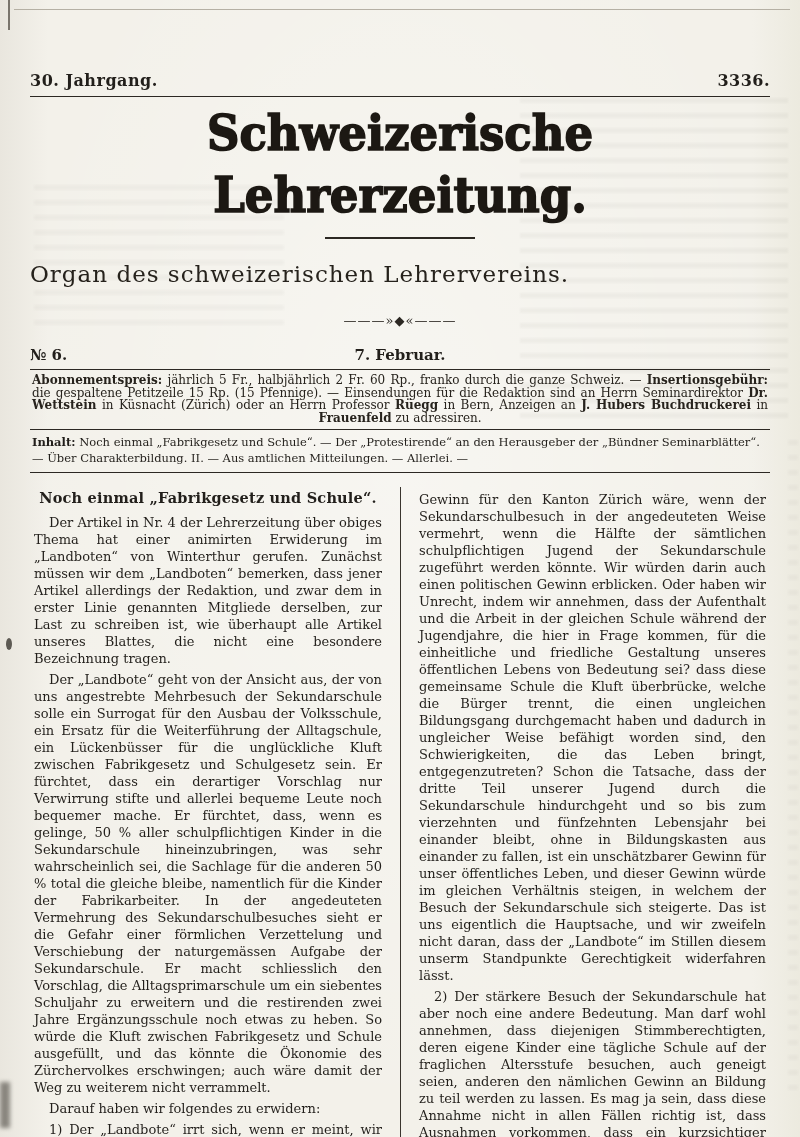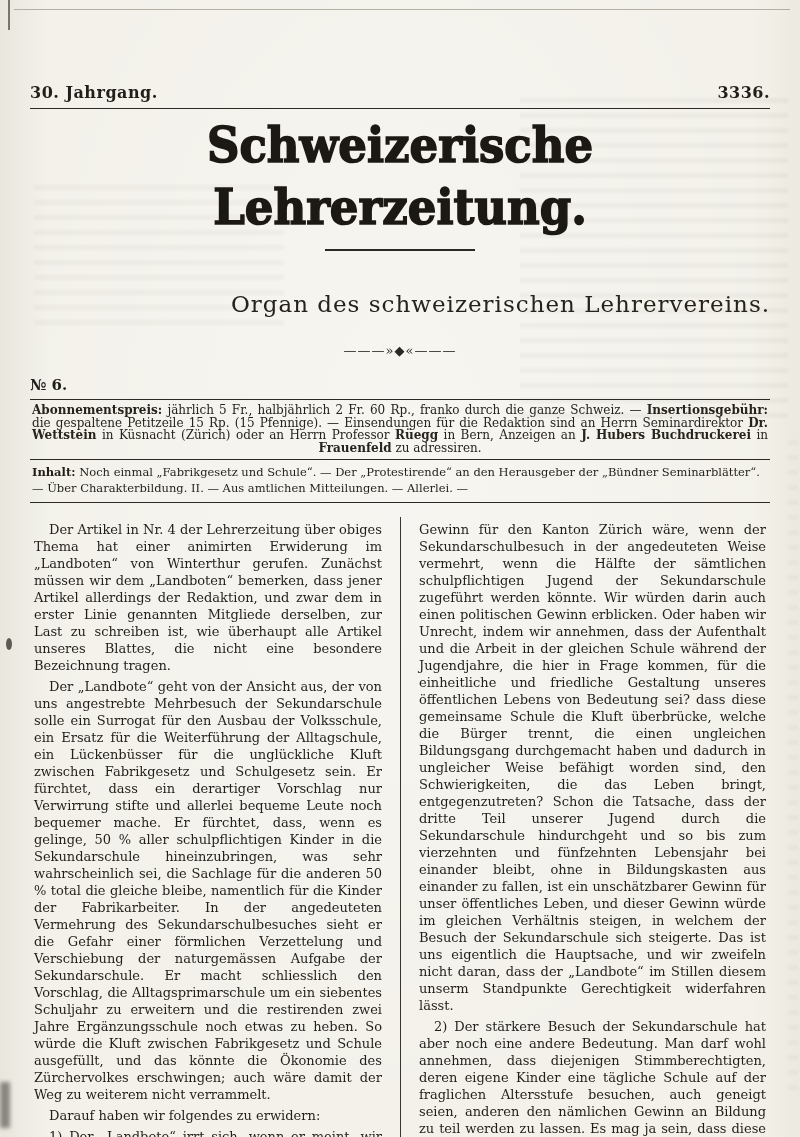--- a/index.html
+++ b/index.html
@@ -4,41 +4,41 @@
 <style>
   html,body { margin:0; padding:0; }
   body { background:#6f6f6f; font-family:"DejaVu Serif","Liberation Serif",serif; }
   .page {
     position:relative; width:800px; height:1137px; margin:0 auto;
     background:
       radial-gradient(ellipse at 50% 40%, rgba(255,255,255,0.35), rgba(0,0,0,0) 70%),
       linear-gradient(90deg, #e9e6de 0%, #f3f1ea 6%, #f3f1ea 94%, #eceadf 100%),
       #f2f0e9;
     color:#221f1b; overflow:hidden; box-sizing:border-box;
-    padding:15px 30px;
+    padding:3px 30px;
   }
   
   .edge-top { position:absolute; top:9px; left:14px; right:10px; height:1px; background:#b5b0a4; }
   .edge-corner { position:absolute; top:0; left:8px; width:2px; height:30px; background:#7a756c; }
   .speck { position:absolute; top:638px; left:6px; width:6px; height:12px; background:#3a362f; border-radius:50%; opacity:.8; }
   .smudge { position:absolute; top:1082px; left:0; width:10px; height:46px; background:#4a463f; filter:blur(2px); opacity:.6; }
   .ghost { position:absolute; pointer-events:none; filter:blur(1px);
     background:repeating-linear-gradient(0deg, rgba(70,65,58,0.10) 0 5px, rgba(0,0,0,0) 5px 15px); }
   .ghost.g1 { top:88px; right:12px; width:268px; height:330px; opacity:.45; }
   .ghost.g2 { top:185px; left:34px; width:250px; height:140px; opacity:.35; }
   .ghost.g3 { top:430px; right:2px; width:10px; height:660px; opacity:.35; }
 
   .hdr-row { display:flex; justify-content:space-between; align-items:flex-end;
     margin-top:68px; padding-bottom:6px; border-bottom:1px solid #2c2823;
     font-weight:bold; font-size:16px; letter-spacing:.5px; }
   .masthead { text-align:center; margin-top:10px;
     font-size:45px; font-weight:bold; letter-spacing:0px; line-height:58px;
     -webkit-text-stroke:1.5px #1c1813; color:#1c1813; transform:scaleY(1.06); }
   .title-rule { width:150px; height:2px; background:#2c2823; margin:14px auto 0; }
-  .subtitle { text-align:right; margin-top:40px; font-size:23px; letter-spacing:1px; color:#26221c; }
+  .subtitle { text-align:left; margin-top:22px; font-size:23px; letter-spacing:1px; color:#26221c; }
   .ornament { text-align:center; margin-top:26px; font-size:13px; letter-spacing:1px; color:#2c2823; }
 
   .issue-bar { display:grid; grid-template-columns:1fr auto 1fr; align-items:end;
     margin-top:18px; padding-bottom:5px; border-bottom:1px solid #2c2823;
     font-weight:bold; font-size:15px; }
   .issue-bar .l { text-align:left; } .issue-bar .c { text-align:center; } .issue-bar .r { text-align:right; }
 
   .meta { font-size:12px; line-height:12.5px; text-align:justify; text-align-last:center;
     padding:4px 2px 5px; border-bottom:1px solid #2c2823; color:#27231d; }
   .meta .b { font-weight:bold; }
@@ -72,32 +72,34 @@
     <span>3336.</span>
   </div>
 
   <div class="masthead">Schweizerische Lehrerzeitung.</div>
   <div class="title-rule"></div>
   <div class="subtitle">Organ des schweizerischen Lehrervereins.</div>
   <div class="ornament">———»◆«———</div>
 
   <div class="issue-bar">
     <span class="l">№ 6.</span>
+    <span class="r">7. Februar.</span>
   </div>
 
   <div class="meta">
     <span class="b">Abonnementspreis:</span><span> jährlich 5 Fr., halbjährlich 2 Fr. 60 Rp., franko durch die ganze Schweiz. — </span><span class="b">Insertionsgebühr:</span><span> die gespaltene Petitzeile 15 Rp. (15 Pfennige). — Einsendungen für die Redaktion sind an Herrn Seminardirektor </span><span class="b">Dr. Wettstein</span><span> in Küsnacht (Zürich) oder an Herrn Professor </span><span class="b">Rüegg</span><span> in Bern, Anzeigen an </span><span class="b">J. Hubers Buchdruckerei</span><span> in </span><span class="b">Frauenfeld</span><span> zu adressiren.</span>
   </div>
 
   <div class="inhalt">
     <span class="b">Inhalt:</span><span> Noch einmal „Fabrikgesetz und Schule“. — Der „Protestirende“ an den Herausgeber der „Bündner Seminarblätter“. — Über Charakterbildung. II. — Aus amtlichen Mitteilungen. — Allerlei. —</span>
   </div>
 
   <div class="columns">
     <div class="col left">
+      <div class="art-heading">Noch einmal „Fabrikgesetz und Schule“.</div>
       <p class="ind">Der Artikel in Nr. 4 der Lehrerzeitung über obiges Thema hat einer animirten Erwiderung im „Landboten“ von Winterthur gerufen. Zunächst müssen wir dem „Landboten“ bemerken, dass jener Artikel allerdings der Redaktion, und zwar dem in erster Linie genannten Mitgliede derselben, zur Last zu schreiben ist, wie überhaupt alle Artikel unseres Blattes, die nicht eine besondere Bezeichnung tragen.</p>
       <p class="ind">Der „Landbote“ geht von der Ansicht aus, der von uns angestrebte Mehrbesuch der Sekundarschule solle ein Surrogat für den Ausbau der Volksschule, ein Ersatz für die Weiterführung der Alltagschule, ein Lückenbüsser für die unglückliche Kluft zwischen Fabrikgesetz und Schulgesetz sein. Er fürchtet, dass ein derartiger Vorschlag nur Verwirrung stifte und allerlei bequeme Leute noch bequemer mache. Er fürchtet, dass, wenn es gelinge, 50 % aller schulpflichtigen Kinder in die Sekundarschule hineinzubringen, was sehr wahrscheinlich sei, die Sachlage für die anderen 50 % total die gleiche bleibe, namentlich für die Kinder der Fabrikarbeiter. In der angedeuteten Vermehrung des Sekundarschulbesuches sieht er die Gefahr einer förmlichen Verzettelung und Verschiebung der naturgemässen Aufgabe der Sekundarschule. Er macht schliesslich den Vorschlag, die Alltagsprimarschule um ein siebentes Schuljahr zu erweitern und die restirenden zwei Jahre Ergänzungsschule noch etwas zu heben. So würde die Kluft zwischen Fabrikgesetz und Schule ausgefüllt, und das könnte die Ökonomie des Zürchervolkes erschwingen; auch wäre damit der Weg zu weiterem nicht verrammelt.</p>
       <p class="ind">Darauf haben wir folgendes zu erwidern:</p>
       <p class="ind">1) Der „Landbote“ irrt sich, wenn er meint, wir schlagen den erweiterten Sekundarschulbesuch als Surrogat für die Erweiterung der Alltagschule vor. Allerdings glauben wir, dass es ein grosser ideeller und nationalökonomischer</p>
     </div>
     <div class="col right">
       <p>Gewinn für den Kanton Zürich wäre, wenn der Sekundarschulbesuch in der angedeuteten Weise vermehrt, wenn die Hälfte der sämtlichen schulpflichtigen Jugend der Sekundarschule zugeführt werden könnte. Wir würden darin auch einen politischen Gewinn erblicken. Oder haben wir Unrecht, indem wir annehmen, dass der Aufenthalt und die Arbeit in der gleichen Schule während der Jugendjahre, die hier in Frage kommen, für die einheitliche und friedliche Gestaltung unseres öffentlichen Lebens von Bedeutung sei? dass diese gemeinsame Schule die Kluft überbrücke, welche die Bürger trennt, die einen ungleichen Bildungsgang durchgemacht haben und dadurch in ungleicher Weise befähigt worden sind, den Schwierigkeiten, die das Leben bringt, entgegenzutreten? Schon die Tatsache, dass der dritte Teil unserer Jugend durch die Sekundarschule hindurchgeht und so bis zum vierzehnten und fünfzehnten Lebensjahr bei einander bleibt, ohne in Bildungskasten aus einander zu fallen, ist ein unschätzbarer Gewinn für unser öffentliches Leben, und dieser Gewinn würde im gleichen Verhältnis steigen, in welchem der Besuch der Sekundarschule sich steigerte. Das ist uns eigentlich die Hauptsache, und wir zweifeln nicht daran, dass der „Landbote“ im Stillen diesem unserm Standpunkte Gerechtigkeit widerfahren lässt.</p>
       <p class="ind">2) Der stärkere Besuch der Sekundarschule hat aber noch eine andere Bedeutung. Man darf wohl annehmen, dass diejenigen Stimmberechtigten, deren eigene Kinder eine tägliche Schule auf der fraglichen Altersstufe besuchen, auch geneigt seien, anderen den nämlichen Gewinn an Bildung zu teil werden zu lassen. Es mag ja sein, dass diese Annahme nicht in allen Fällen richtig ist, dass Ausnahmen vorkommen, dass ein kurzsichtiger Egoismus den bezüglichen Bildungsgewinn anderen nicht gönnt; aber das sind Ausnahmen und diese Ausnahmen werden sich am wenigsten unter denen finden, denen man von Staatswegen die Benutzung der Sekundarschule durch ihre</p>
     </div>
   </div>

